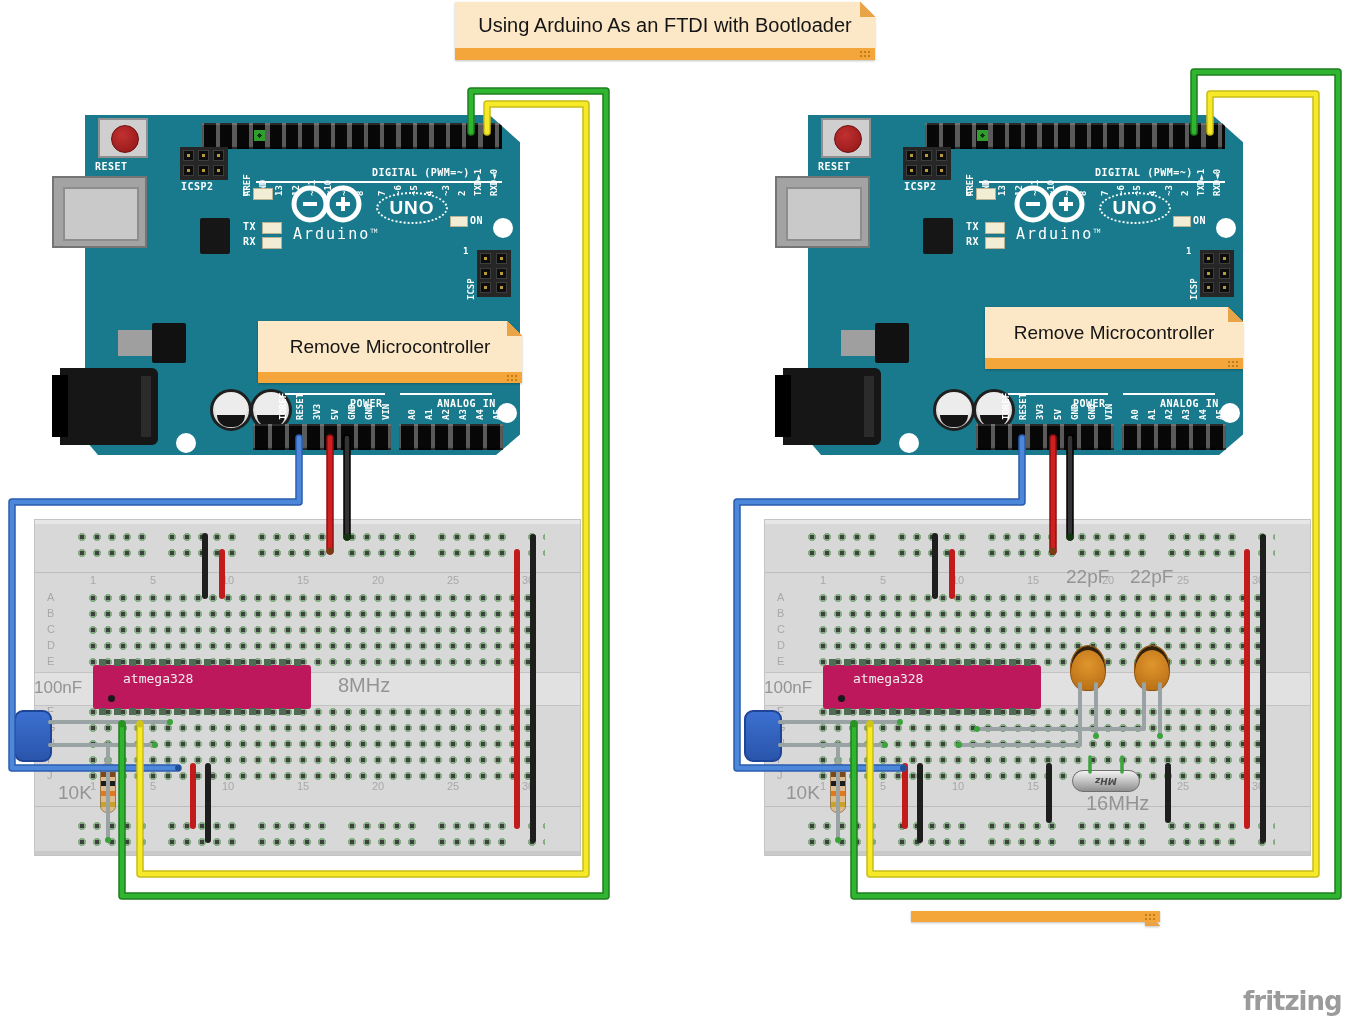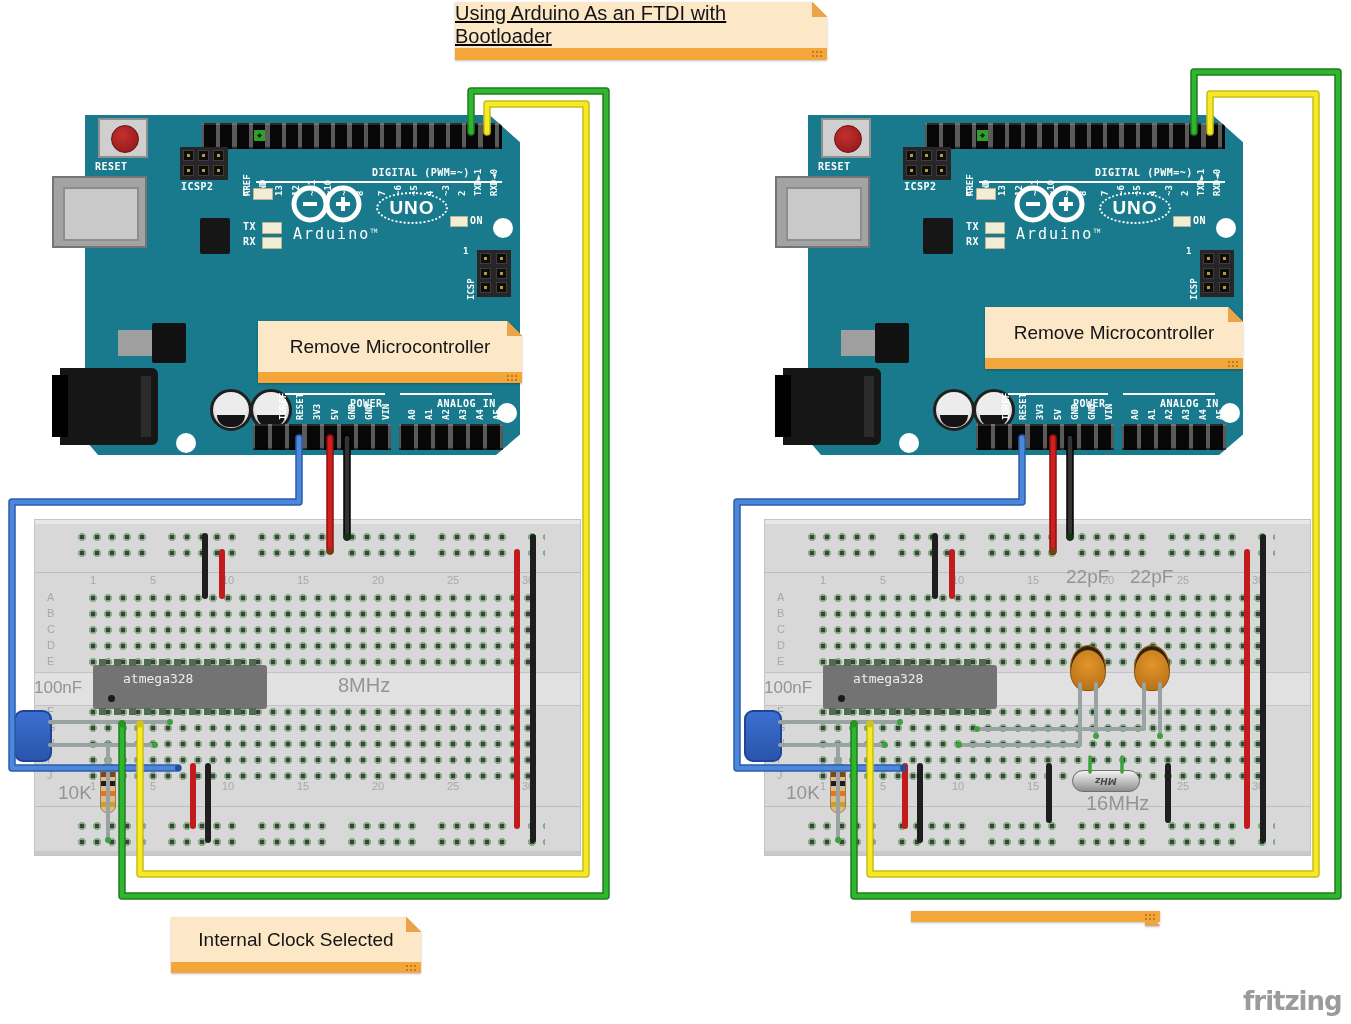--- a/index.html
+++ b/index.html
@@ -26,21 +26,21 @@
         background-size:auto,15px 16px;}
   .bb-divider{position:absolute;left:0;right:0;height:1px;background:#bdbdbd;}
   .bb-channel{position:absolute;left:0;right:0;top:152px;height:32px;background:#e1e1e1;
               border-top:1px solid #c3c3c3;border-bottom:1px solid #c3c3c3;}
   .bb-numbers{position:absolute;font-size:11px;color:#a8a8a8;}
   .bb-numbers span{position:absolute;transform:translateX(-50%);}
   .bb-letters{position:absolute;font-size:11px;color:#a8a8a8;}
   .bb-letters span{position:absolute;left:0;}
 
   
-  .dip{position:absolute;width:174px;height:44px;background:#737373;border-radius:3px;z-index:4;}
+  .dip{position:absolute;width:218px;height:44px;background:#be185d;border-radius:3px;z-index:4;}
   .dip::before,.dip::after{content:"";position:absolute;left:6px;right:6px;height:7px;
        background:repeating-linear-gradient(90deg,#4f6b52 0 7px,transparent 7px 15px);}
   .dip::before{top:-6px}.dip::after{bottom:-6px}
   .dip-label{position:absolute;left:30px;top:6px;font:13px "DejaVu Sans Mono",monospace;color:#ededed;}
   .dip-dot{position:absolute;left:15px;bottom:7px;width:7px;height:7px;border-radius:50%;background:#191919;}
   .bb-label{position:absolute;color:#949494;z-index:4;}
   .capblue{position:absolute;width:38px;height:52px;background:linear-gradient(180deg,#3b6fd0,#2a55ab);
            border:2px solid #1d4496;border-radius:9px;box-sizing:border-box;z-index:4;}
   .resistor{position:absolute;width:16px;height:50px;border-radius:7px;box-sizing:border-box;z-index:4;
       border:1px solid #9a7b4f;
@@ -524,47 +524,40 @@
         <circle cx="854" cy="724" r="3.5" fill="#26941f"></circle>
       <circle cx="140" cy="724" r="3.5" fill="#cfc41a"></circle>
         <circle cx="870" cy="724" r="3.5" fill="#cfc41a"></circle>
       <circle cx="330" cy="551" r="3.5" fill="#7a3a12"></circle>
         <circle cx="1053" cy="551" r="3.5" fill="#7a3a12"></circle>
       <circle cx="347" cy="537" r="3.5" fill="#11350f"></circle>
         <circle cx="1070" cy="537" r="3.5" fill="#11350f"></circle>
     </g>
   </svg>
 
-  <div class="note" style="left:455px;top:2px;width:372px;text-decoration:underline;">
+  <div class="note" style="left:455px;top:2px;width:420px;">
     <div class="note-body" style="height:46px;font-size:20px;">
         <span>Using Arduino As an FTDI with Bootloader</span>
       </div>
     <div class="note-fold"></div>
     <div class="note-strip"></div>
   </div>
   <div class="note" style="left:258px;top:321px;width:264px;">
     <div class="note-body" style="height:51px;font-size:19px;">
         <span>Remove Microcontroller</span>
       </div>
     <div class="note-fold"></div>
     <div class="note-strip" style="height:11px;"></div>
   </div>
   <div class="note" style="left:985px;top:307px;width:258px;">
     <div class="note-body" style="height:51px;font-size:19px;">
         <span>Remove Microcontroller</span>
       </div>
     <div class="note-fold"></div>
     <div class="note-strip" style="height:11px;"></div>
   </div>
-  <div class="note" style="left:171px;top:917px;width:250px;">
-    <div class="note-body" style="height:45px;font-size:19px;">
-        <span>Internal Clock Selected</span>
-      </div>
-    <div class="note-fold"></div>
-    <div class="note-strip" style="height:11px;"></div>
-  </div>
   <div class="note" style="left:911px;top:911px;width:249px;">
     <div class="note-fold"></div>
     <div class="note-strip" style="height:11px;"></div>
   </div>
 
   <div class="fritzing-logo">fritzing</div>
 </div>
 
 </body></html>

